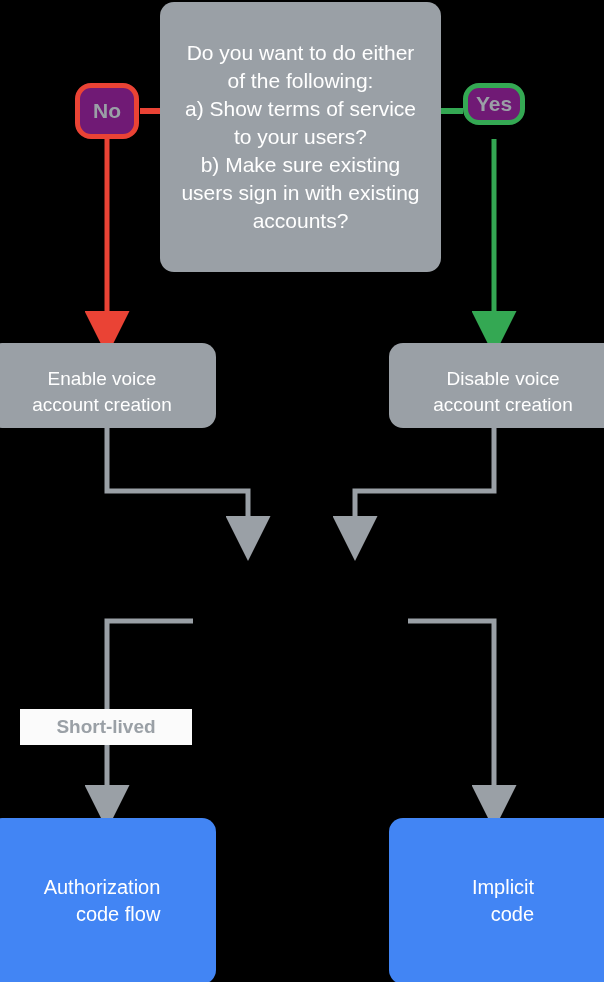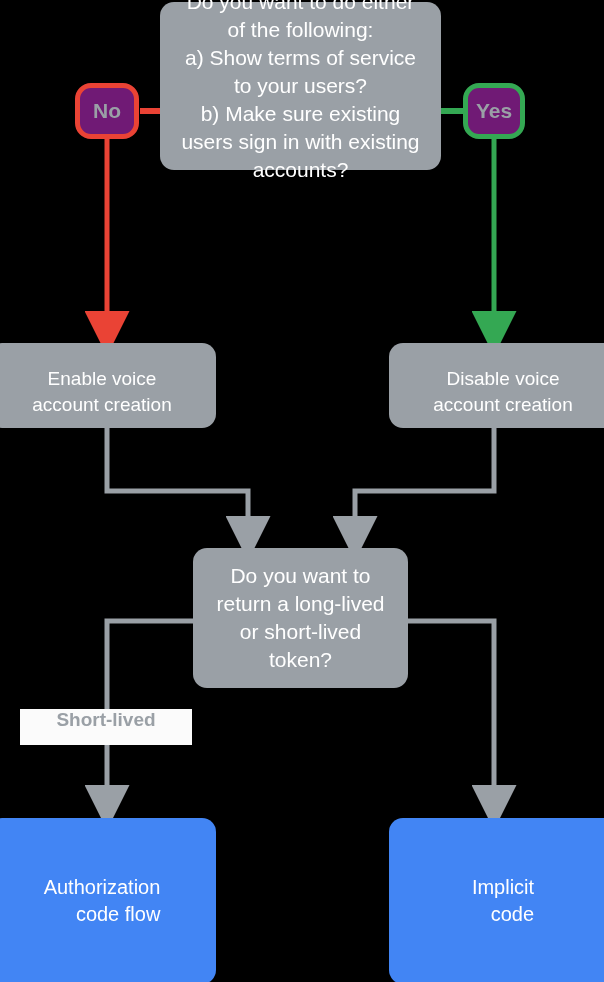--- a/index.html
+++ b/index.html
@@ -45,21 +45,21 @@
   .node-text {
     white-space: pre-line;
     line-height: 1.30;
     padding: 0 12px;
   }
   
   #node-top {
     left: 160px;
     top: 2px;
     width: 281px;
-    height: 168px;
+    height: 270px;
   }
   #node-top .node-text {
     font-size: 21px;
     line-height: 1.33;
   }
   
   #node-enable {
     left: -12px;
     top: 343px;
     width: 228px;
@@ -126,28 +126,29 @@
     left: 75px;
     top: 83px;
     width: 64px;
     height: 56px;
     border: 5px solid #ea4335;
   }
   #badge-yes {
     left: 463px;
     top: 83px;
     width: 62px;
-    height: 56px;
+    height: 42px;
     border: 5px solid #34a853;
   }
   
   .edge-label {
     position: absolute;
     box-sizing: border-box;
     display: flex;
+    align-items: center;
     justify-content: center;
     background: #fbfbfb;
     color: #9aa0a6;
     font-size: 19px;
     font-weight: bold;
     z-index: 4;
   }
   #label-short {
     left: 20px;
     top: 709px;
@@ -217,26 +218,20 @@
   <div class="node node-gray" id="node-enable">
     <span class="node-text">Enable voice
 account creation</span>
   </div>
 
   <div class="node node-gray" id="node-disable">
     <span class="node-text">Disable voice
 account creation</span>
   </div>
 
-  <div class="node node-gray" id="node-token">
-    <span class="node-text">Do you want to
-return a long-lived
-or short-lived
-token?</span>
-  </div>
 
   <div class="edge-label" id="label-short">
     <span>Short-lived</span>
   </div>
 
 
   <div class="node node-blue" id="node-authcode">
     <span class="node-text">Authorization
 code flow</span>
   </div>

